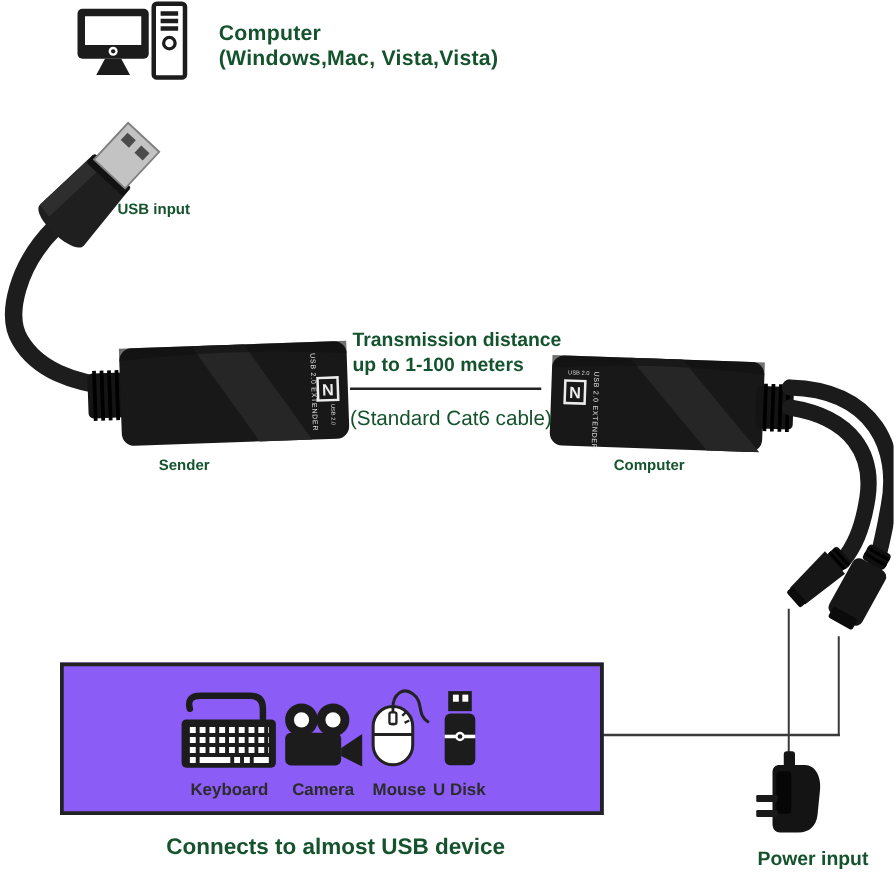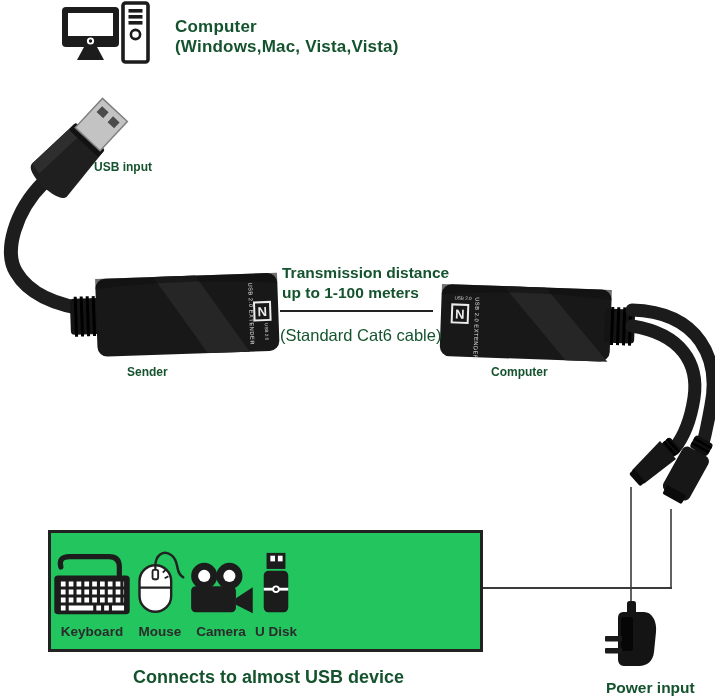--- a/index.html
+++ b/index.html
@@ -5,21 +5,21 @@
   html,body{margin:0;padding:0;background:#fff;}
   body{font-family:"Liberation Sans", sans-serif;}
   .canvas{position:relative;width:715px;height:700px;background:#fff;overflow:hidden;}
   .art{position:absolute;left:0;top:0;z-index:1;}
   .txt{position:absolute;z-index:3;color:#14532d;font-weight:700;white-space:nowrap;}
   .t17{font-size:17px;letter-spacing:.2px;}
   .t16{font-size:12px;}
   .t15{font-size:15.5px;}
   .reg{font-weight:400;font-size:16.5px;}
   .device-box{position:absolute;left:48px;top:530px;width:429px;height:116px;border:3px solid #222;
-    background:#22c55e;z-index:2;display:flex;align-items:center;justify-content:flex-start;}
+    background:#8b5cf6;z-index:2;display:flex;align-items:center;justify-content:center;}
   .box-item{display:flex;flex-direction:column;align-items:center;justify-content:flex-end;height:96px;}
   .box-item .ic{display:flex;align-items:flex-end;height:68px;}
   .box-label{font-size:13.5px;font-weight:700;color:#2b2b2b;margin-top:7px;white-space:nowrap;}
 </style>
 </head>
 <body>
 
 <div class="canvas">
 
   <svg class="art" width="715" height="700" viewBox="0 0 715 700">
@@ -148,49 +148,49 @@
             <line x1="9" y1="52" x2="76" y2="52" stroke-dasharray="5 3.3"></line>
             <line x1="9" y1="60.5" x2="76" y2="60.5" stroke-dasharray="5 3.3 26 3.3 5 3.3"></line>
           </g>
         </svg>
       </span>
       <div class="box-label">Keyboard</div>
     </div>
 
     <div class="box-item">
       <span class="ic">
+        <svg width="68" height="56" viewBox="0 0 72 60">
+          <circle cx="18" cy="16" r="14" fill="#1c1c1c"></circle>
+          <circle cx="18" cy="16" r="6.5" fill="#ffffff"></circle>
+          <circle cx="45" cy="16" r="14" fill="#1c1c1c"></circle>
+          <circle cx="45" cy="16" r="6.5" fill="#ffffff"></circle>
+          <rect x="4" y="27" width="48" height="28" rx="5" fill="#1c1c1c"></rect>
+          <polygon points="52,40 70,28 70,56 52,47" fill="#1c1c1c"></polygon>
+        </svg>
+      </span>
+      <div class="box-label">Camera</div>
+    </div>
+
+    <div class="box-item">
+      <span class="ic">
         <svg width="54" height="70" viewBox="0 0 58 74">
           <path d="M24,20 C24,8 33,2 41,8 C51,15 44,26 54,32" fill="none" stroke="#222" stroke-width="2.6" stroke-linecap="round"></path>
           <rect x="7" y="19" width="34" height="50" rx="17" fill="#ffffff" stroke="#222" stroke-width="2.6"></rect>
           <line x1="7" y1="43" x2="41" y2="43" stroke="#222" stroke-width="2.6"></line>
           <line x1="24" y1="19" x2="24" y2="35" stroke="#222" stroke-width="2.4"></line>
           <rect x="21" y="24" width="6" height="10" rx="1.5" fill="#ffffff" stroke="#222" stroke-width="2"></rect>
           <line x1="32" y1="27" x2="35" y2="24" stroke="#222" stroke-width="2"></line>
           <line x1="34" y1="33" x2="38" y2="31" stroke="#222" stroke-width="2"></line>
         </svg>
       </span>
       <div class="box-label">Mouse</div>
     </div>
 
     <div class="box-item">
       <span class="ic">
-        <svg width="68" height="56" viewBox="0 0 72 60">
-          <circle cx="18" cy="16" r="14" fill="#1c1c1c"></circle>
-          <circle cx="18" cy="16" r="6.5" fill="#ffffff"></circle>
-          <circle cx="45" cy="16" r="14" fill="#1c1c1c"></circle>
-          <circle cx="45" cy="16" r="6.5" fill="#ffffff"></circle>
-          <rect x="4" y="27" width="48" height="28" rx="5" fill="#1c1c1c"></rect>
-          <polygon points="52,40 70,28 70,56 52,47" fill="#1c1c1c"></polygon>
-        </svg>
-      </span>
-      <div class="box-label">Camera</div>
-    </div>
-
-    <div class="box-item">
-      <span class="ic">
         <svg width="34" height="66" viewBox="0 0 36 70">
           <rect x="8" y="2" width="20" height="17" fill="#1c1c1c"></rect>
           <rect x="12" y="5" width="5" height="6" fill="#ffffff"></rect>
           <rect x="20" y="5" width="5" height="6" fill="#ffffff"></rect>
           <rect x="5" y="21" width="26" height="44" rx="5" fill="#1c1c1c"></rect>
           <rect x="5" y="39" width="26" height="3" fill="#ffffff"></rect>
           <circle cx="18" cy="40.5" r="4" fill="#ffffff"></circle>
           <circle cx="18" cy="40.5" r="2" fill="#1c1c1c"></circle>
         </svg>
       </span>

